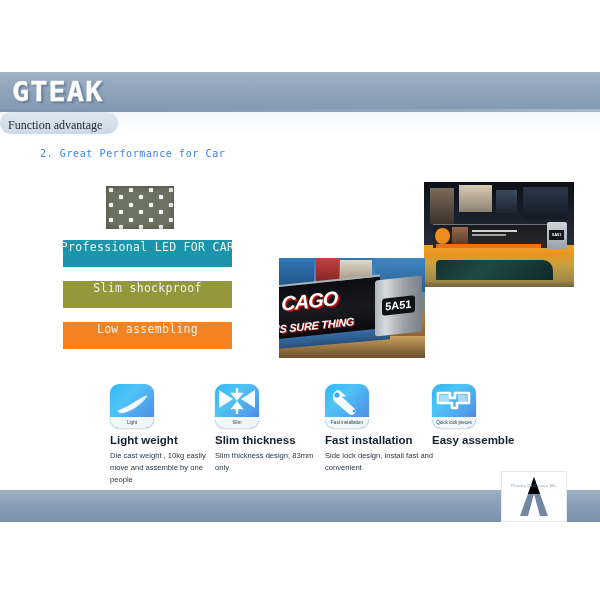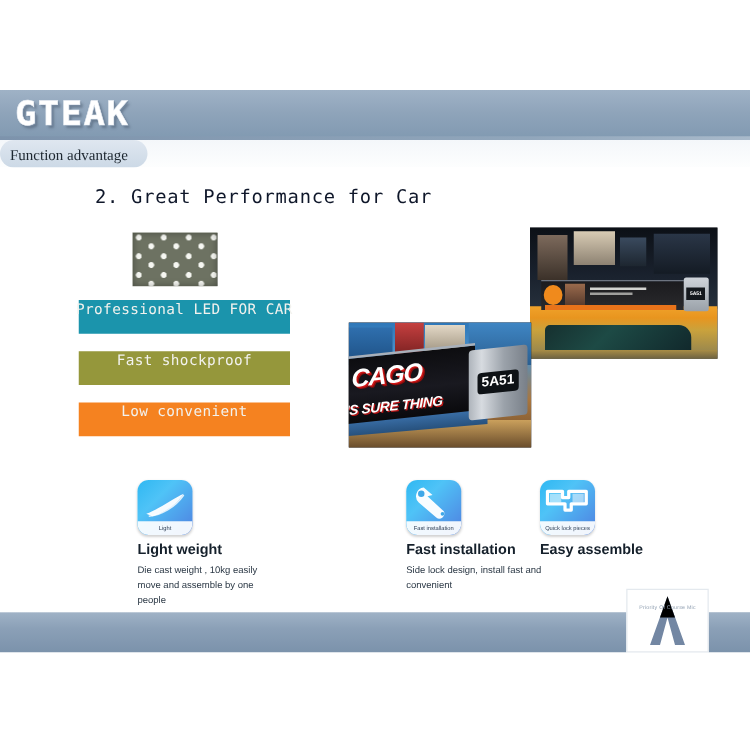--- a/index.html
+++ b/index.html
@@ -55,24 +55,23 @@
     font-size:12px;color:#1d2730;white-space:nowrap;
   }
 
   
   .body-area{position:absolute;left:0;top:134px;width:600px;height:356px;background:#ffffff;}
 
   
   .section-title{
     position:absolute;left:40px;top:148px;
     font-family:"DejaVu Sans Mono", monospace;
-    font-size:15px;letter-spacing:.6px;
-    color:#0f172a;
+    font-size:10px;letter-spacing:.6px;
+    color:#3b82f6;
     white-space:nowrap;
-    margin-left:36px;
   }
 
   
   .led-swatch{
     position:absolute;left:106px;top:186px;width:68px;height:43px;
     background-color:#6d7262;
     background-image:
       radial-gradient(circle at 5px 4px, #f6f7f2 2.1px, rgba(246,247,242,0) 2.6px),
       radial-gradient(circle at 15px 11px, #f6f7f2 2.1px, rgba(246,247,242,0) 2.6px);
     background-size:20px 15px,20px 15px;
@@ -259,24 +258,24 @@
   <div class="body-area"></div>
 
   <div class="section-title">2.  Great Performance for Car</div>
 
   <div class="led-swatch"></div>
 
   <div class="bar bar-1">
     <span>Professional LED FOR CAR</span>
   </div>
   <div class="bar bar-2">
-    <span>Fast shockproof</span>
+    <span>Slim shockproof</span>
   </div>
   <div class="bar bar-3">
-    <span>Low convenient</span>
+    <span>Low assembling</span>
   </div>
 
   <div class="photo photo-taxi-night">
     <div class="nt-sky"></div>
     <div class="nt-bb nt-b1"></div>
     <div class="nt-bb nt-b2"></div>
     <div class="nt-bb nt-b3"></div>
     <div class="nt-bb nt-b4"></div>
     <div class="nt-car">
       <div class="nt-windshield"></div>
@@ -318,20 +317,33 @@
         <svg width="44" height="44" viewBox="0 0 44 44">
           <path d="M7 27 C16 24 28 15 37 11 C31 20 22 26 12 29 Z" fill="#ffffff" opacity="0.95"></path>
           <path d="M9 29 C19 28 30 22 37 12" stroke="#ffffff" stroke-width="1.2" fill="none" opacity="0.8"></path>
         </svg>
         <div class="cap">Light</div>
       </div>
       <div class="ftitle">Light weight</div>
       <div class="fdesc">Die cast weight , 10kg easily move and assemble by one people</div>
     </div>
 
+    <div class="feature f1">
+      <div class="ficon">
+        <svg width="44" height="44" viewBox="0 0 44 44">
+          <path d="M4 6 L18 15 L4 24 Z" fill="#ffffff" opacity="0.95"></path>
+          <path d="M40 6 L26 15 L40 24 Z" fill="#ffffff" opacity="0.95"></path>
+          <path d="M22 4 L22 12 M18 10 L22 15 L26 10 Z" stroke="#ffffff" stroke-width="2.4" fill="#ffffff"></path>
+          <path d="M22 30 L22 22 M18 24 L22 19 L26 24 Z" stroke="#ffffff" stroke-width="2.4" fill="#ffffff"></path>
+        </svg>
+        <div class="cap">Slim</div>
+      </div>
+      <div class="ftitle">Slim thickness</div>
+      <div class="fdesc">Slim thickness design, 83mm only</div>
+    </div>
 
     <div class="feature f2">
       <div class="ficon">
         <svg width="44" height="44" viewBox="0 0 44 44">
           <path d="M14 6 a7 7 0 0 0 -4 12 l14 12 a4 4 0 0 0 6 -5 L17 13 l4 -1 z" fill="#ffffff" opacity="0.96"></path>
           <circle cx="12" cy="11" r="2.6" fill="#3fa8e8"></circle>
           <circle cx="29" cy="27" r="1.5" fill="#3fa8e8"></circle>
         </svg>
         <div class="cap">Fast installation</div>
       </div>

